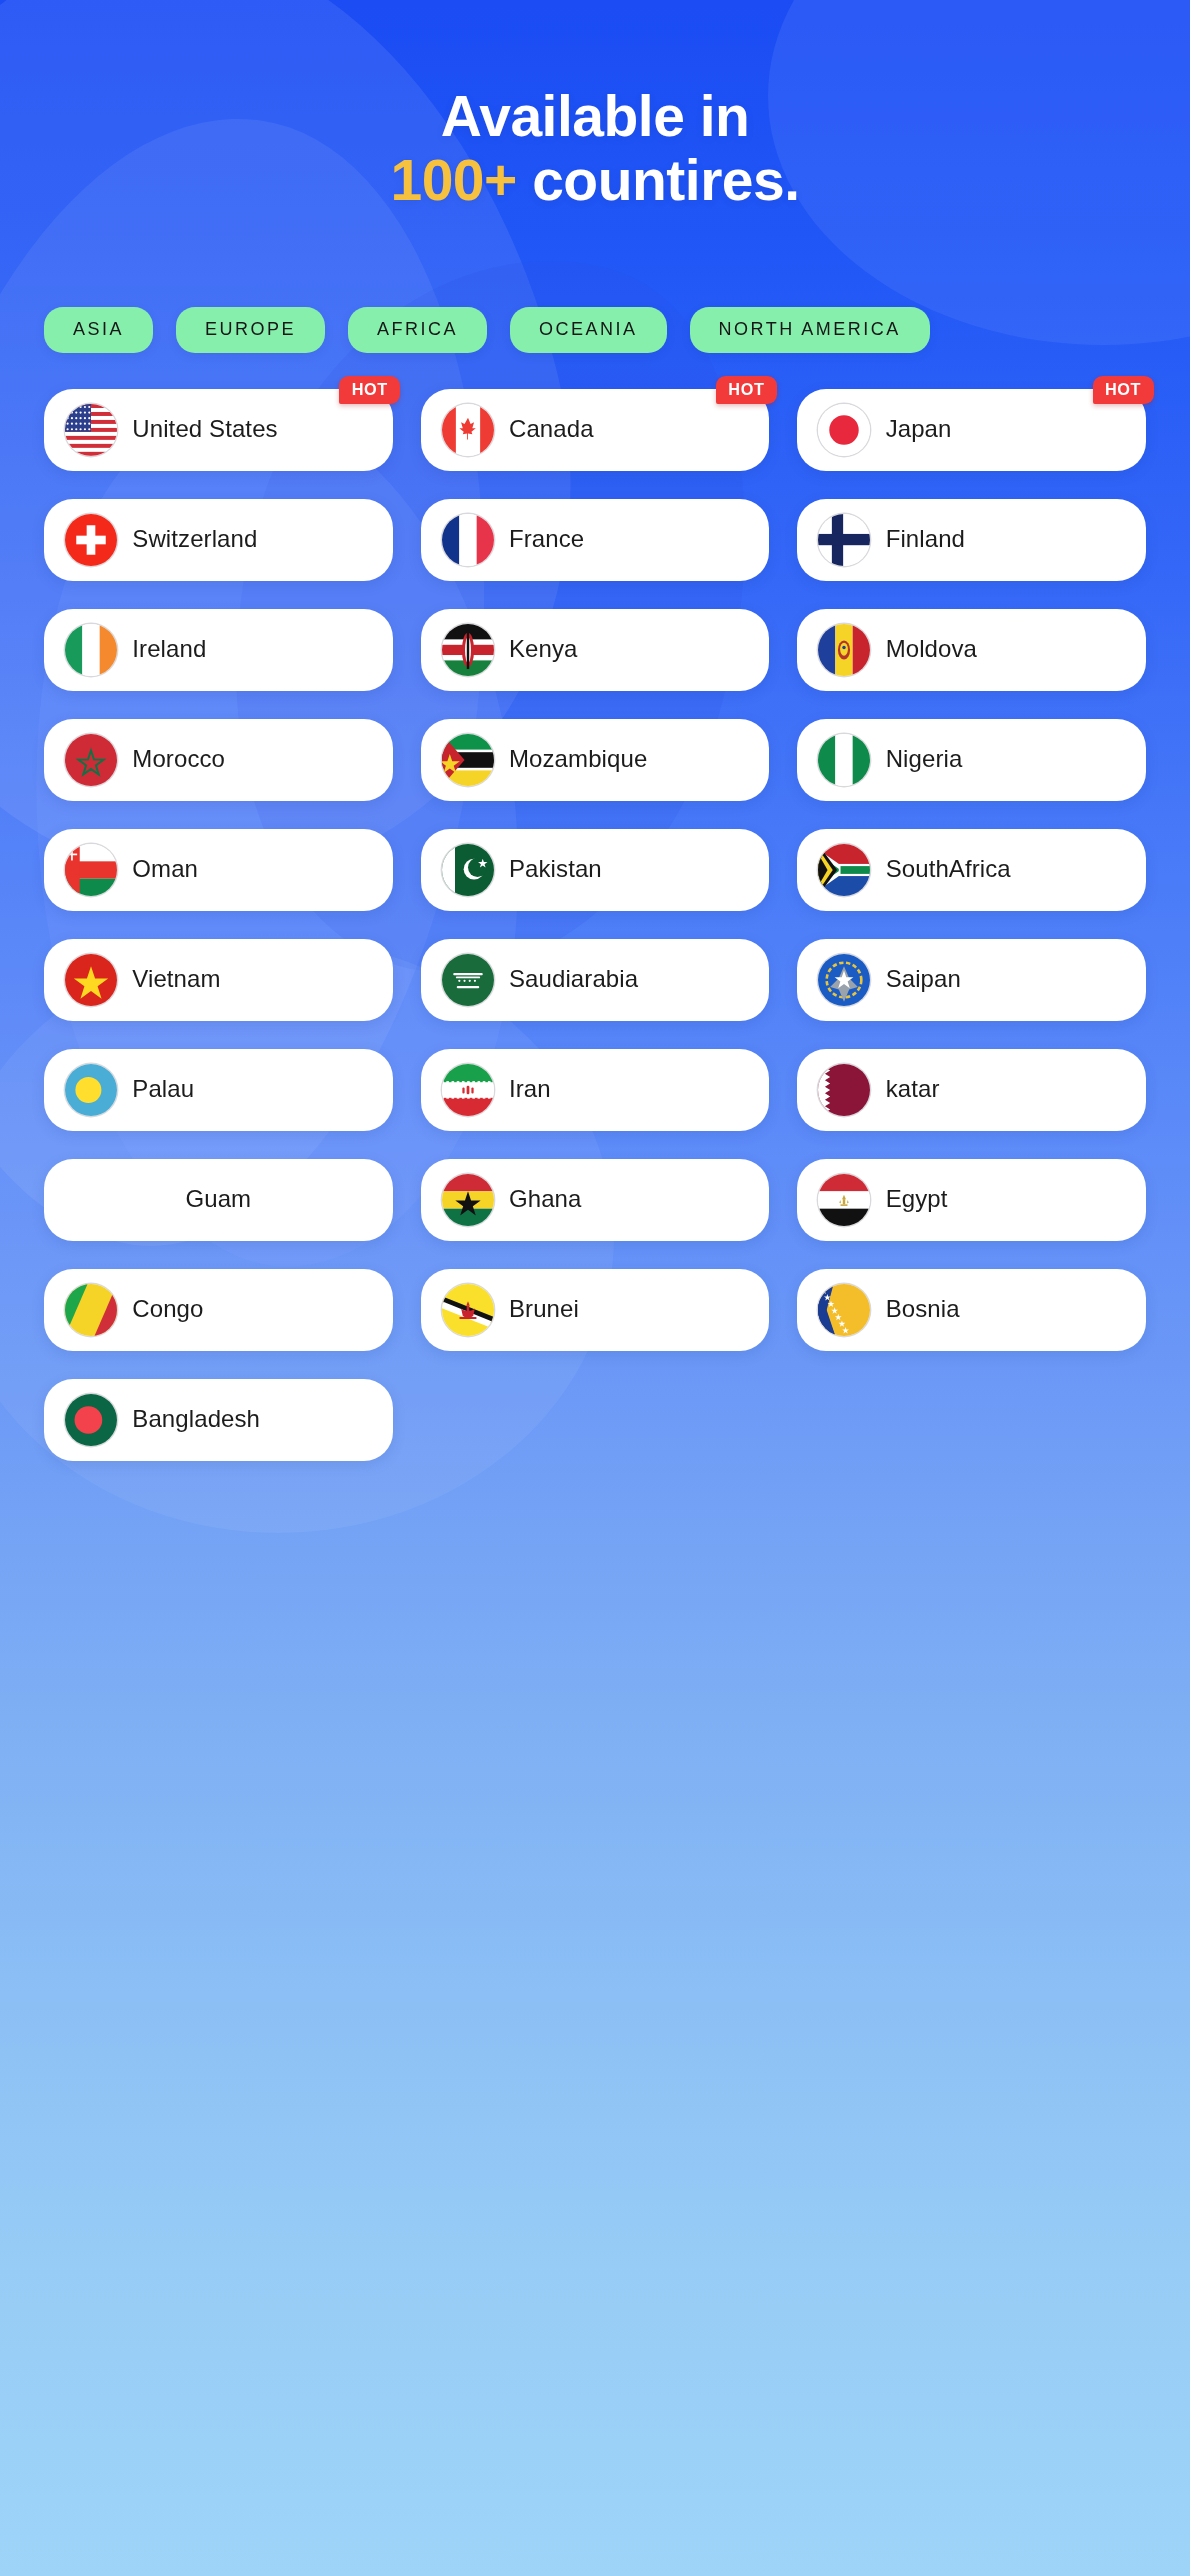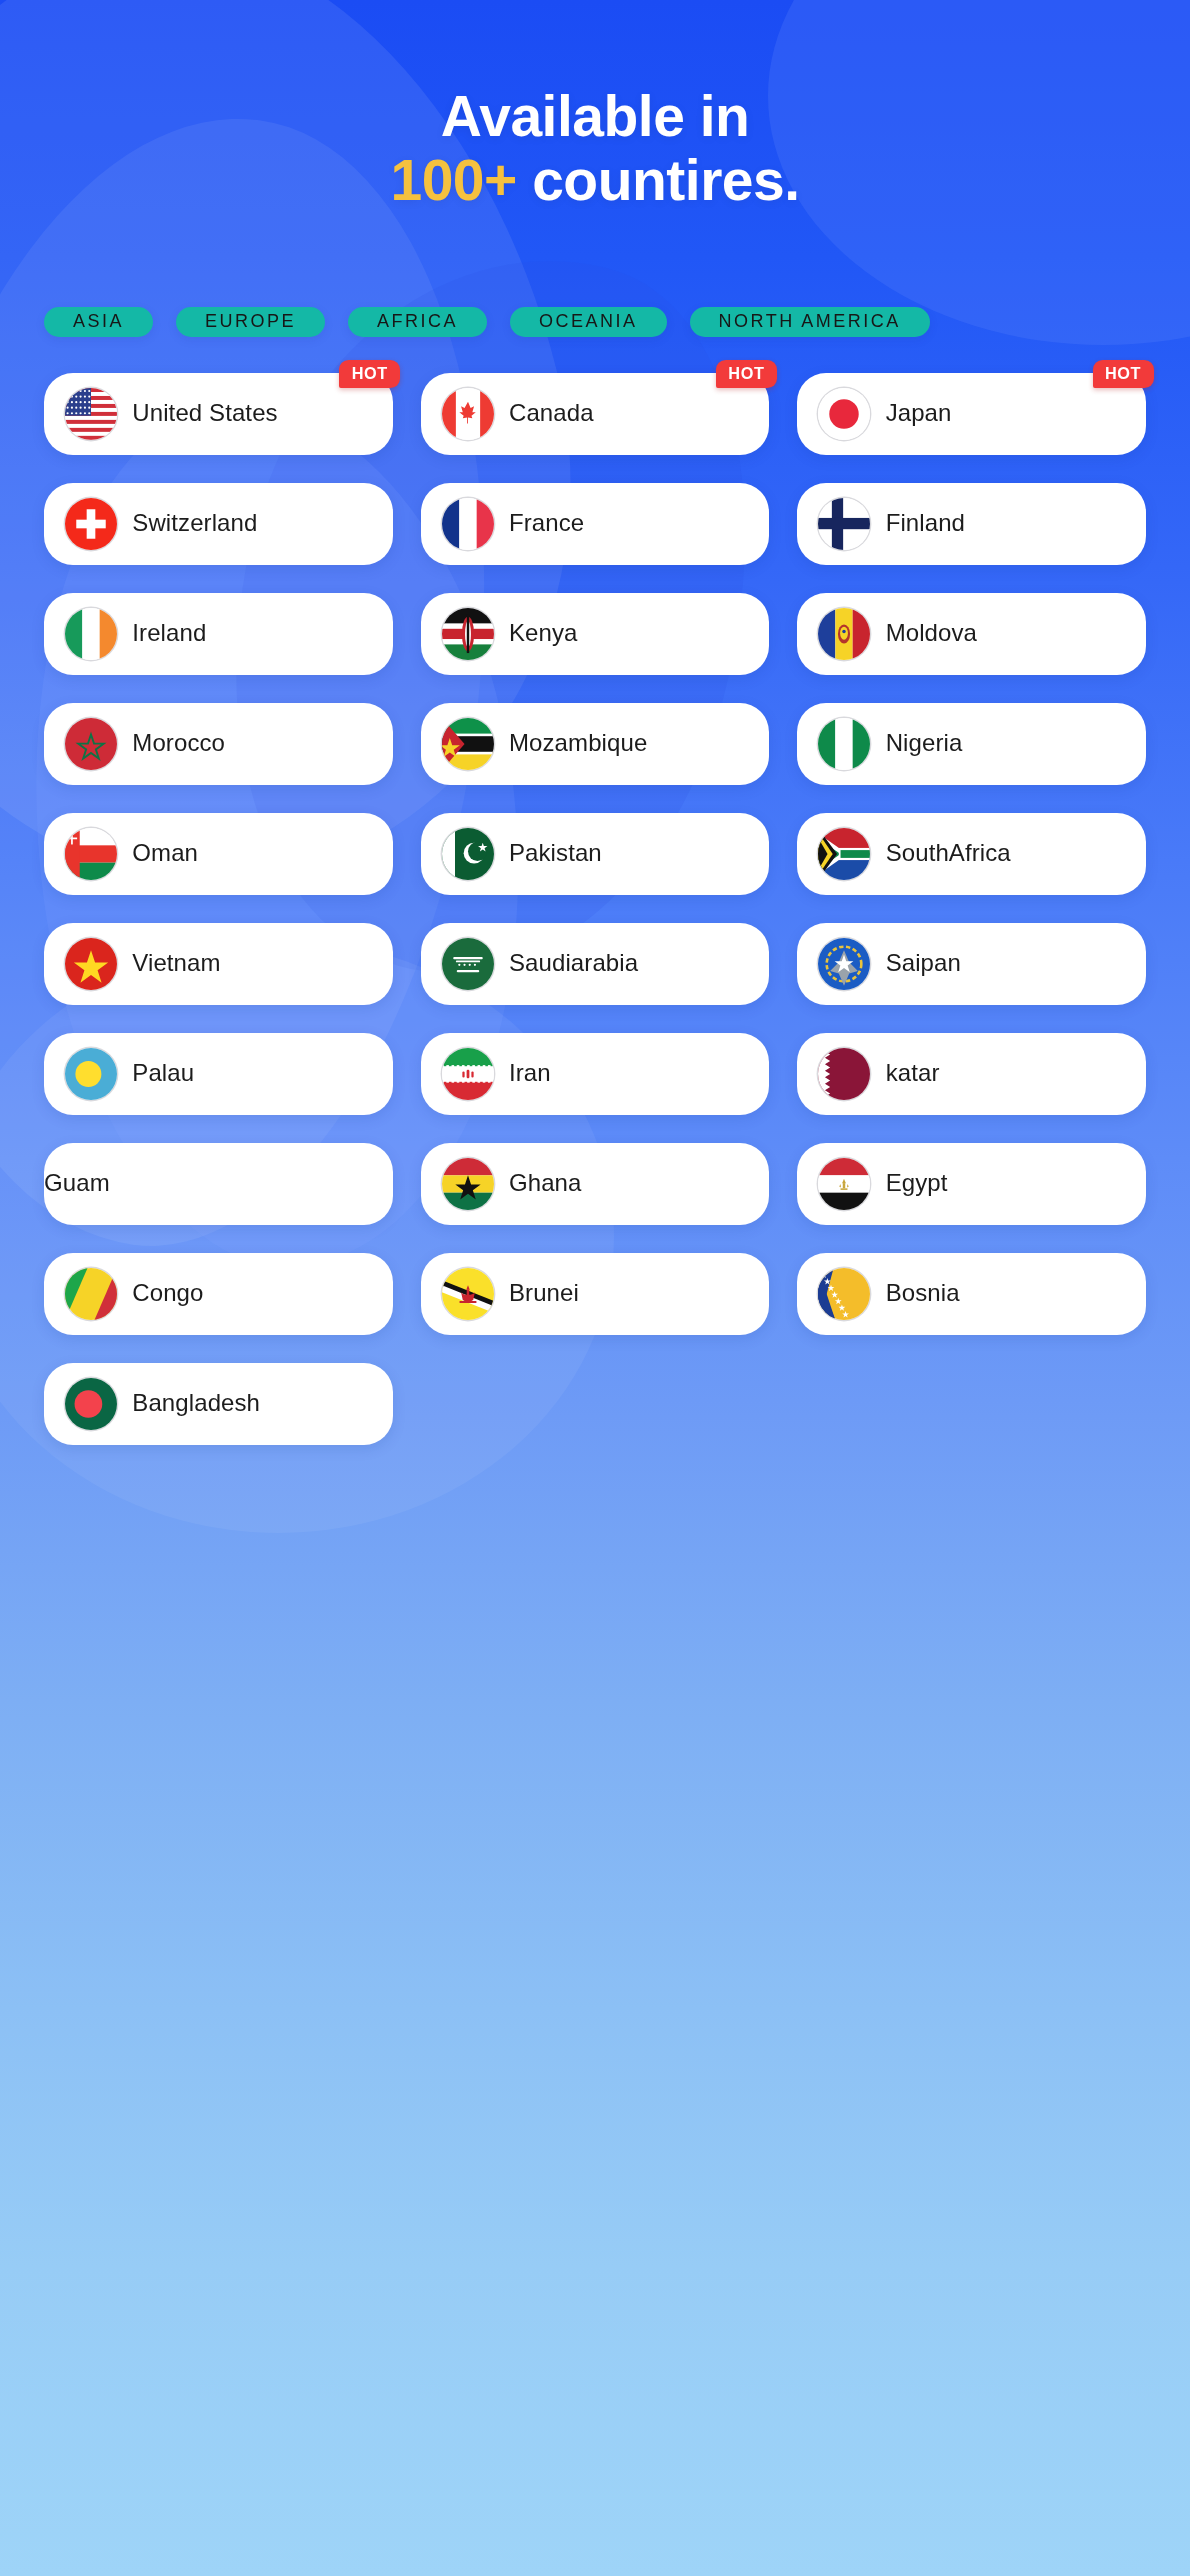--- a/index.html
+++ b/index.html
@@ -91,23 +91,23 @@
 
   
   .tabs {
     display:flex;
     flex-wrap:wrap;
     gap:23px;
     padding:0 44px;
     margin-top:94px;
   }
   .tab {
-    background:#14b8a6;
+    background:#86efac;
     border-radius:19px;
-    height:30px;
+    height:46px;
     display:flex;
     align-items:center;
     justify-content:center;
     padding:8px 29px;
     font-size:18px;
     letter-spacing:2.5px;
     color:#171717;
     box-shadow:0 2.9px 9.6px rgba(20,50,140,0.10);
     cursor:pointer;
   }
@@ -125,21 +125,21 @@
     position:relative;
     background:#fff;
     border-radius:29px;
     height:82px;
     display:flex;
     align-items:center;
     padding-left:21px;
     box-shadow:0 3.8px 13.4px rgba(20,50,140,0.12);
     cursor:pointer;
   }
-  .card.noflag { padding-left:0; }
+  .card.noflag { justify-content:center; padding-left:0; }
   .card-label {
     font-size:24px;
     color:#1C1C1C;
     margin-left:15.3px;
     line-height:1.12;
     letter-spacing:0.1px;
   }
   .card.noflag .card-label { margin-left:0; }
 
   .badge {

